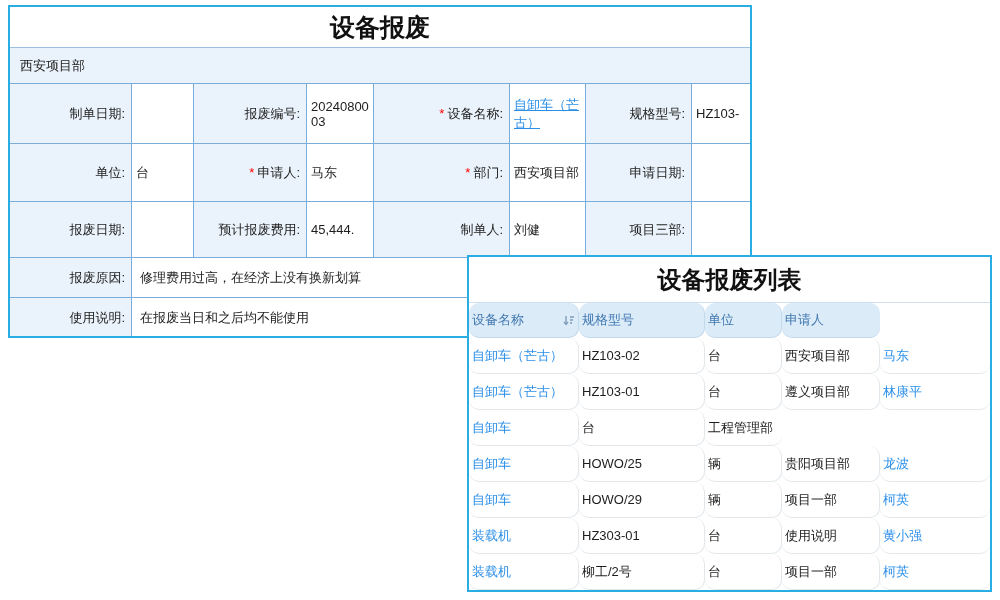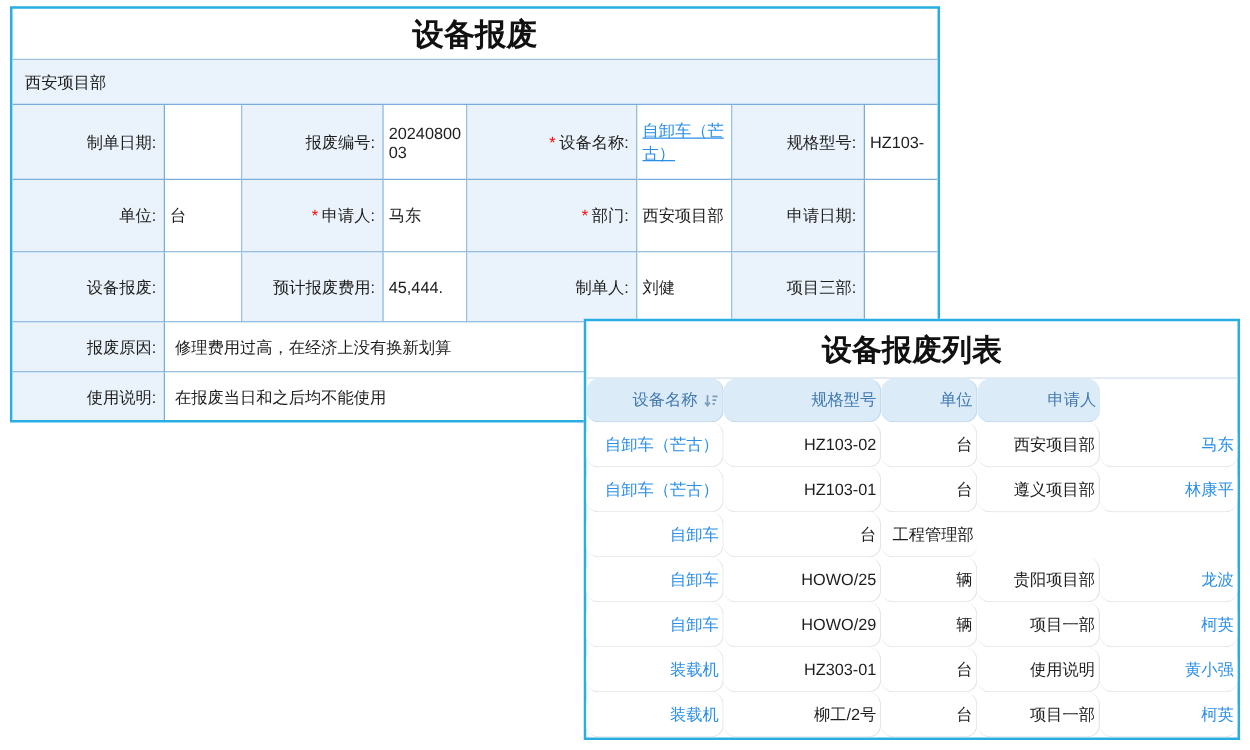--- a/index.html
+++ b/index.html
@@ -22,21 +22,21 @@
     font-size:13px;display:flex;align-items:center;overflow:hidden;}
   .fl{background:#eaf3fb;justify-content:flex-end;text-align:right;padding:2px 6px 2px 2px;}
   .fv{background:#ffffff;justify-content:flex-start;padding:2px 4px;word-break:break-all;}
   .form-grid > .fv:nth-child(8n){border-right:none;}
   .long-row > .fv{border-right:none;padding-left:8px;word-break:normal;}
   .req{color:#ff0000;margin-right:3px;}
   a.link{color:#2b8fe8;text-decoration:none;cursor:pointer;}
   a.link.u{text-decoration:underline;}
 
   .tbl-row{display:grid;grid-template-columns:110px 126px 77px 98px minmax(0,1fr);}
-  .th,.td{box-sizing:border-box;font-size:13px;display:flex;align-items:center;justify-content:flex-end;
+  .th,.td{box-sizing:border-box;font-size:13px;display:flex;align-items:center;justify-content:space-between;
     text-align:center;overflow:hidden;padding:2px 3px;border-radius:10px;}
   .th{height:35px;background:#dcebf8;color:#4078b0;border-right:1px solid #c3d9ec;border-bottom:1px solid #c3d9ec;}
   .td{height:36px;background:#ffffff;border-right:1px solid #e2e7eb;border-bottom:1px solid #e2e7eb;}
   .tbl-row .th:last-child,.tbl-row .td:last-child{border-right:none;}
   .sort-svg{margin-left:5px;flex:0 0 auto;}
 </style>
 </head>
 <body>
 
 <div class="panel" id="form-panel">
@@ -67,21 +67,21 @@
     </div>
     <div class="fv">马东</div>
     <div class="fl">
       <span class="req">*</span>
       <span>部门:</span>
     </div>
     <div class="fv">西安项目部</div>
     <div class="fl">申请日期:</div>
     <div class="fv"></div>
 
-    <div class="fl">设备报废:</div>
+    <div class="fl">报废日期:</div>
     <div class="fv"></div>
     <div class="fl">预计报废费用:</div>
     <div class="fv">45,444.</div>
     <div class="fl">制单人:</div>
     <div class="fv">刘健</div>
     <div class="fl">项目三部:</div>
     <div class="fv"></div>
   </div>
 
   <div class="long-row">

